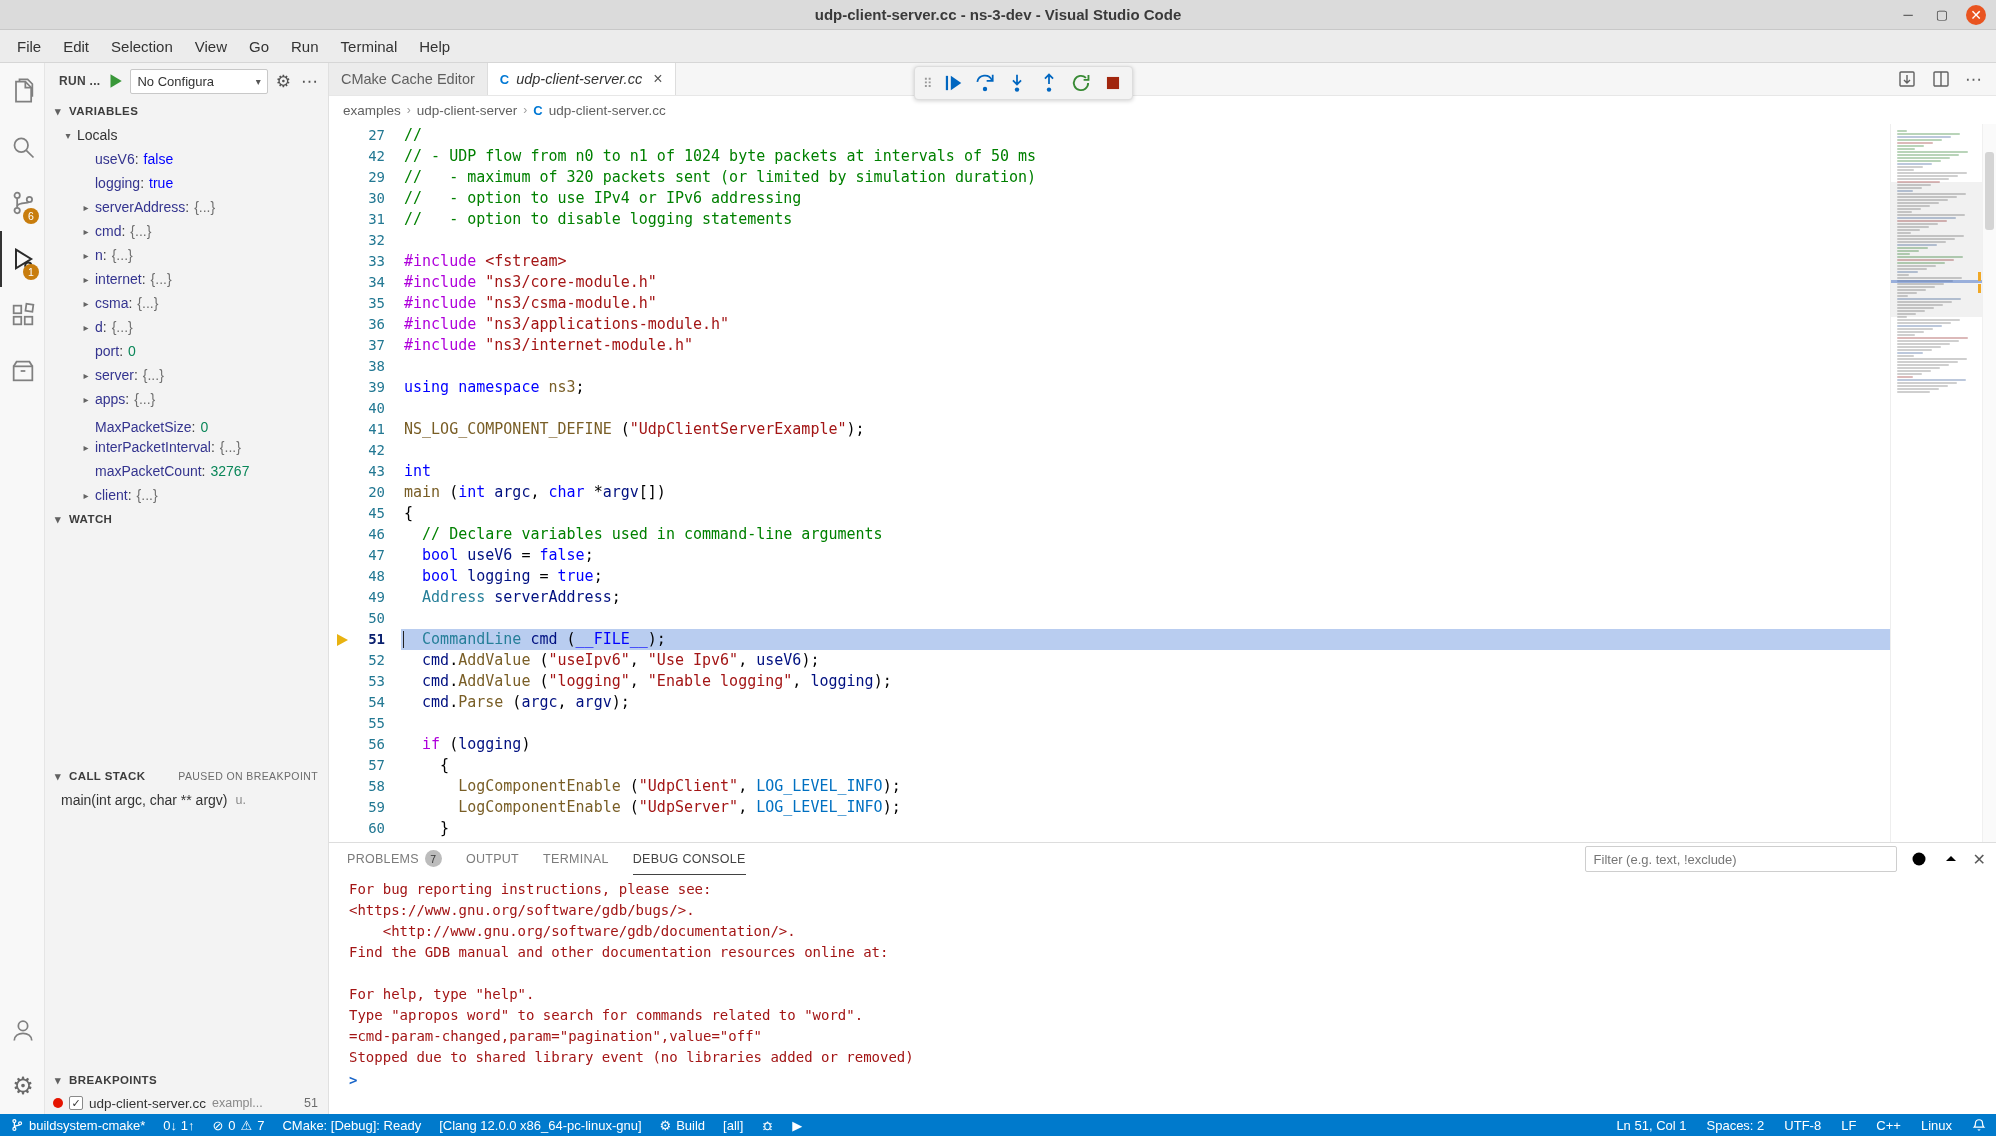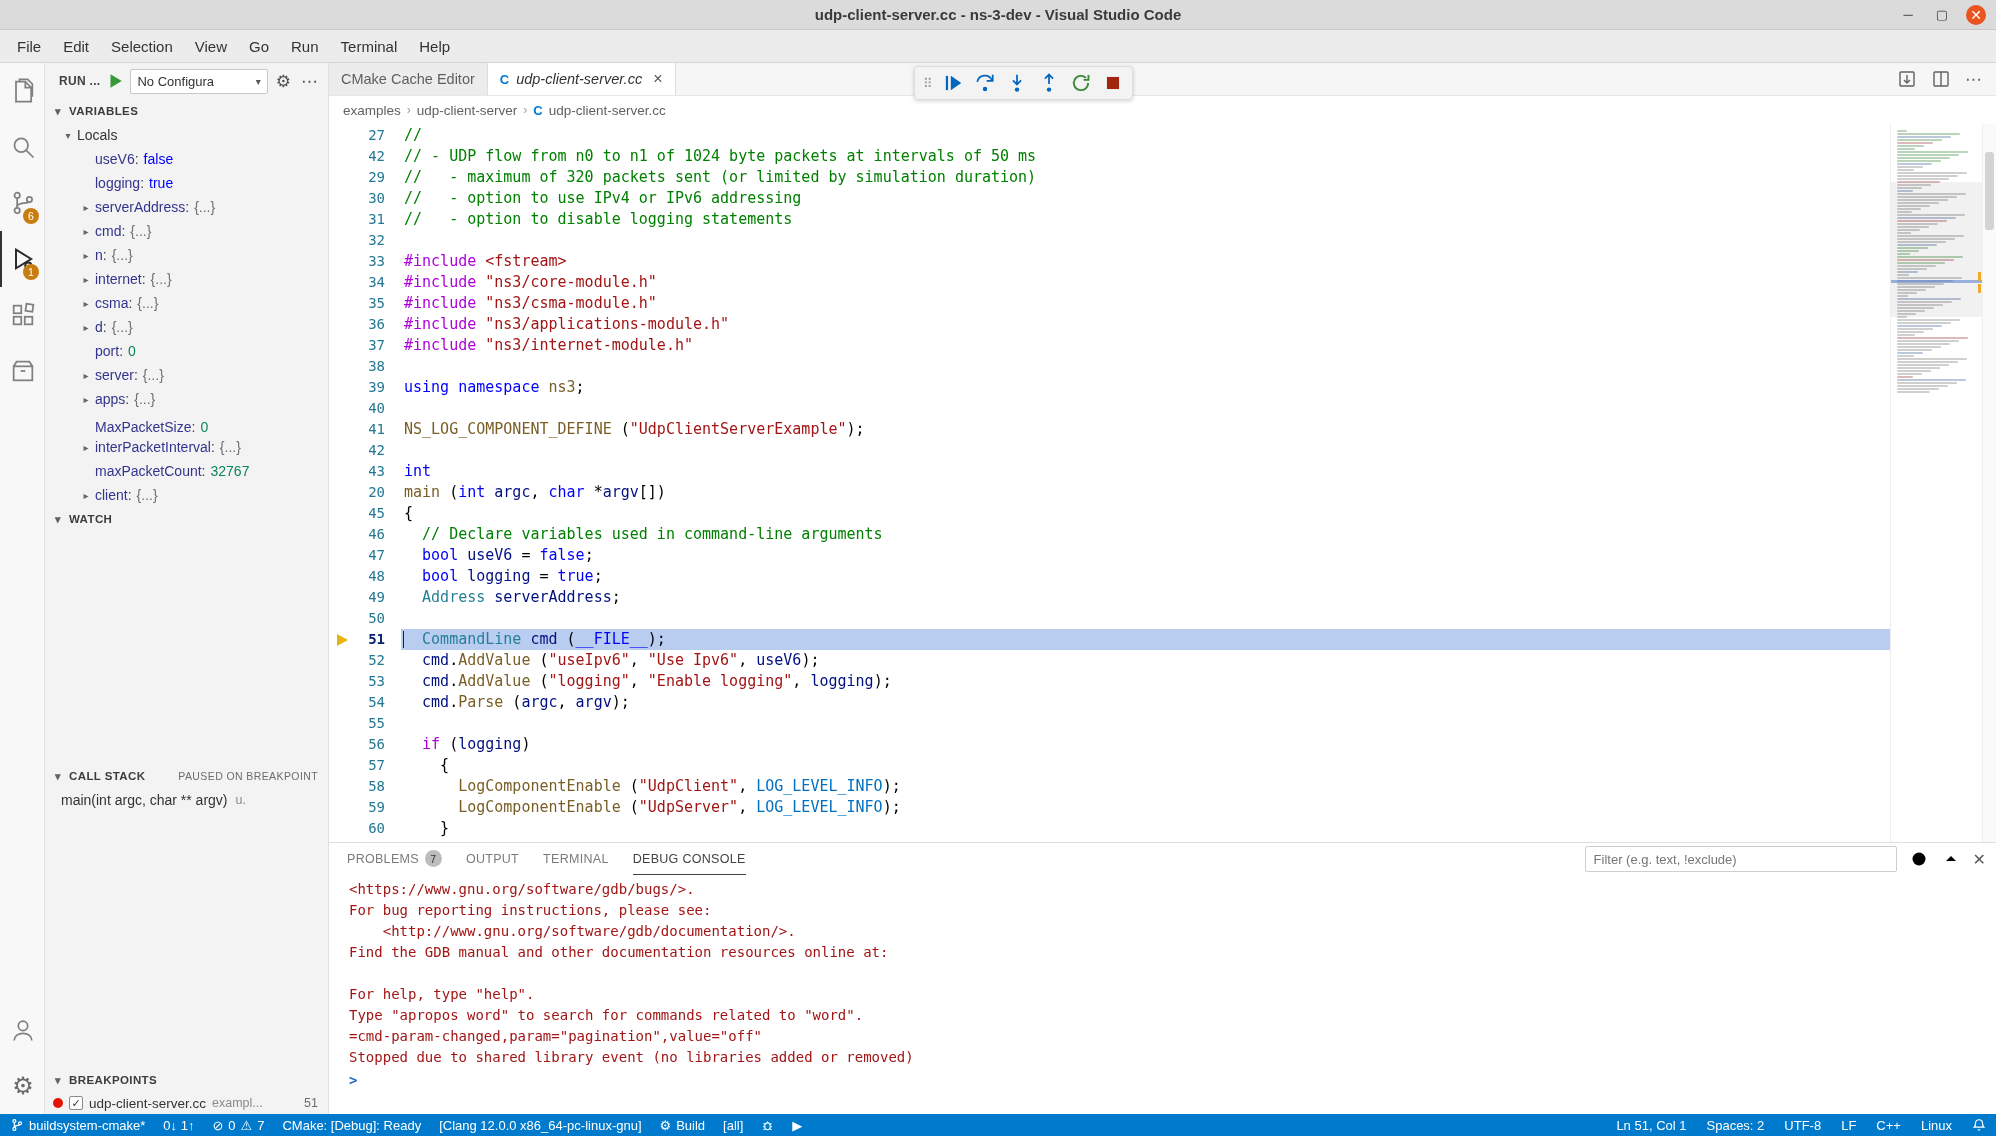--- a/index.html
+++ b/index.html
@@ -751,22 +751,22 @@
             <circle cx="10" cy="10" r="6.5"></circle>
               <path d="M5.5 14.5l9-9"></path>
           </svg>
           <svg class="panel-ico" width="20" height="20" viewBox="0 0 20 20">
             <path d="M5 12l5-5 5 5"></path>
           </svg>
           <span class="panel-ico">✕</span>
         </div>
       </div>
       <div class="console" id="console">
+          <div class="con-line">For bug reporting instructions, please see:</div>
           <div class="con-line">&lt;https://www.gnu.org/software/gdb/bugs/&gt;.</div>
-          <div class="con-line">For bug reporting instructions, please see:</div>
           <div class="con-line">    &lt;http://www.gnu.org/software/gdb/documentation/&gt;.</div>
           <div class="con-line">Find the GDB manual and other documentation resources online at:</div>
           <div class="con-line">&nbsp;</div>
           <div class="con-line">For help, type "help".</div>
           <div class="con-line">Type "apropos word" to search for commands related to "word".</div>
           <div class="con-line">=cmd-param-changed,param="pagination",value="off"</div>
           <div class="con-line">Stopped due to shared library event (no libraries added or removed)</div>
           <div class="con-line con-prompt">&gt;</div>
         </div>
     </div>

